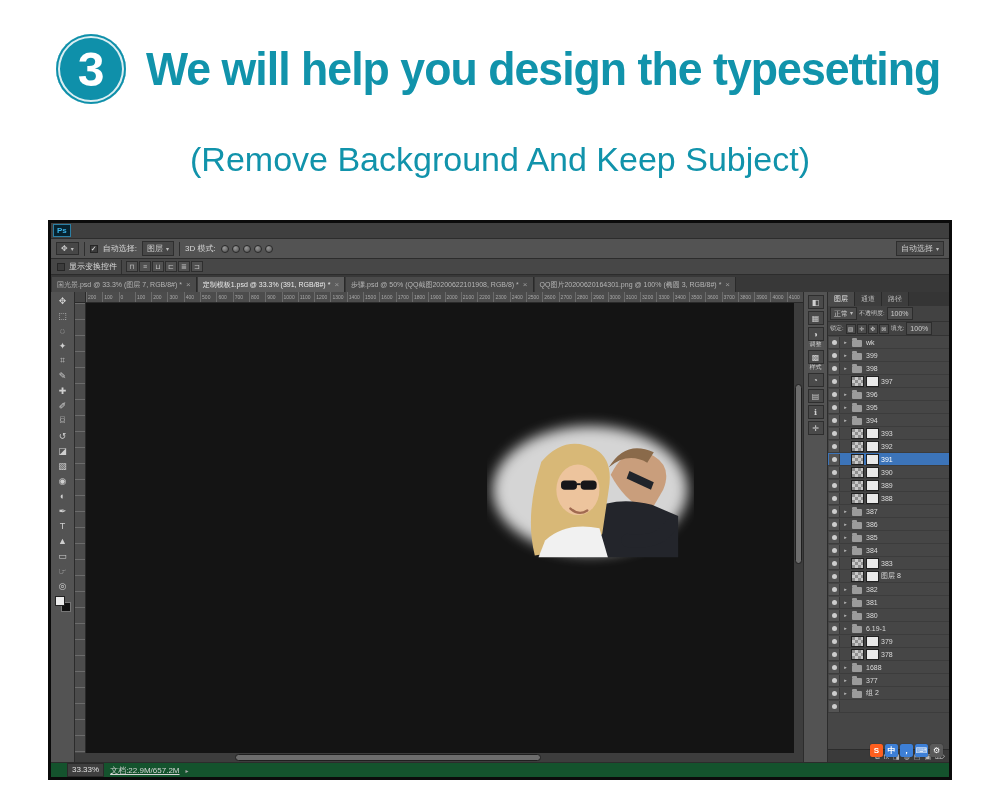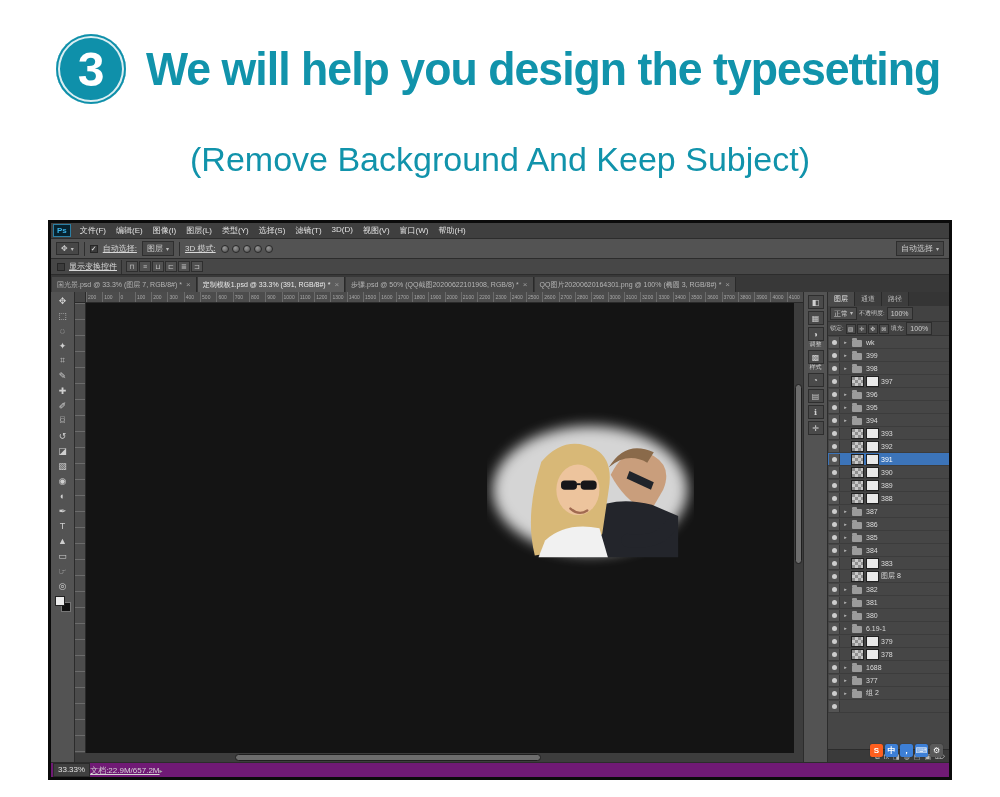--- a/index.html
+++ b/index.html
@@ -18,21 +18,21 @@
   .menubar { height:16px; background:#3f3f3f; display:flex; align-items:center; border-bottom:1px solid #2c2c2c; }
   .ps-logo { background:#06222e; color:#3bb3e8; border:1px solid #2b7fa5; font-size:8px; font-weight:bold; padding:0 3px; margin:0 4px 0 2px; line-height:11px; }
   .menu-items { display:flex; }
   .menu-item { padding:0 5px; font-size:8px; color:#e2e2e2; white-space:nowrap; }
 
   .options1 { height:20px; background:#535353; display:flex; align-items:center; gap:5px; padding:0 5px; border-bottom:1px solid #2c2c2c; }
   .opt-box { background:#474747; border:1px solid #2e2e2e; padding:1px 4px; display:flex; align-items:center; gap:3px; white-space:nowrap; }
   .dd { font-style:normal; font-size:6px; color:#bdbdbd; }
   .checkbox { width:8px; height:8px; background:#3c3c3c; border:1px solid #262626; display:flex; align-items:center; justify-content:center; font-size:7px; color:#e8e8e8; line-height:1; }
   .sep { width:1px; height:14px; background:#2e2e2e; }
-  .opt-label { white-space:nowrap; color:#d8d8d8;text-decoration:underline; }
+  .opt-label { white-space:nowrap; color:#d8d8d8; }
   .mode3d { display:flex; align-items:center; gap:3px; }
   .dot3d { width:8px; height:8px; border-radius:50%; background:radial-gradient(circle at 35% 30%, #9a9a9a, #4a4a4a); border:1px solid #2a2a2a; }
   .spacer { flex:1; }
 
   .options2 { height:16px; background:#474747; display:flex; align-items:center; gap:4px; padding:0 6px; border-bottom:1px solid #2c2c2c; }
   .align-icons { display:flex; gap:1px; }
   .align-icon { width:12px; height:11px; background:#515151; border:1px solid #2e2e2e; color:#c2c2c2; font-size:7px; display:flex; align-items:center; justify-content:center; }
 
   .tabbar { height:17px; background:#383838; display:flex; align-items:flex-end; gap:1px; padding-left:1px; overflow:hidden; }
   .tab { background:#4a4a4a; color:#b5b5b5; height:15px; padding:0 5px; font-size:7px; display:flex; align-items:center; gap:4px; white-space:nowrap; max-width:238px; overflow:hidden; border-right:1px solid #2a2a2a; }
@@ -109,21 +109,21 @@
   .layer-row.group .thumb { border:none; background:none; position:relative; height:10px; }
   .layer-row.group .thumb::before { content:''; position:absolute; left:1px; top:3px; width:10px; height:7px; background:#9b9b9b; border-radius:1px; }
   .layer-row.group .thumb::after { content:''; position:absolute; left:1px; top:1px; width:5px; height:2px; background:#9b9b9b; border-radius:1px 1px 0 0; }
   .mask { width:13px; height:11px; flex:0 0 auto; background:#e9e9e9; border:1px solid #1f1f1f; }
   .lname { flex:1; white-space:nowrap; overflow:hidden; }
   .layers-scrollbar { position:absolute; right:0; top:0; bottom:0; width:7px; background:#383838; }
 
   .panel-footer { height:13px; background:#3a3a3a; border-top:1px solid #2c2c2c; display:flex; align-items:center; justify-content:flex-end; gap:4px; padding:0 4px; }
   .footer-icon { color:#bdbdbd; font-size:7px; line-height:1; }
 
-  .statusbar { height:15px; background:#701a75; border-top:1px solid #2c2c2c; display:flex; align-items:center; padding:0 2px; }
+  .statusbar { height:15px; background:#14532d; border-top:1px solid #2c2c2c; display:flex; align-items:center; gap:6px; padding:0 16px; }
   .zoom-box { background:#3f3f3f; border:1px solid #2a2a2a; padding:0 4px; font-size:8px; color:#e0e0e0; line-height:12px; }
   .doc-info { font-size:8px; color:#d6d6d6;text-decoration:underline; }
   .status-arrow { font-size:6px; color:#aaa; }
 
   .ime-bar { position:absolute; right:6px; bottom:20px; display:flex; gap:2px; z-index:5; }
   .ime-item { width:13px; height:13px; border-radius:2px; color:#fff; font-size:8px; font-weight:bold; display:flex; align-items:center; justify-content:center; box-shadow:0 0 1px rgba(0,0,0,.6); }
 
   
   .brand { position:absolute; right:14px; bottom:8px; width:120px; text-align:center; }
   .brand-name { font-family:"Liberation Serif","DejaVu Serif",serif; font-weight:bold; font-size:19px; color:#3c5a22; line-height:18px; }
@@ -139,34 +139,20 @@
       <span>3</span>
     </div>
     <div class="title">We will help you design the typesetting</div>
   </div>
   <div class="subtitle">(Remove Background And Keep Subject)</div>
 
   <div class="ps-window">
 
     <div class="menubar">
       <span class="ps-logo">Ps</span>
-      <div class="menu-items">
-
-      <span class="menu-item">文件(F)</span>
-          <span class="menu-item">编辑(E)</span>
-          <span class="menu-item">图像(I)</span>
-          <span class="menu-item">图层(L)</span>
-          <span class="menu-item">类型(Y)</span>
-          <span class="menu-item">选择(S)</span>
-          <span class="menu-item">滤镜(T)</span>
-          <span class="menu-item">3D(D)</span>
-          <span class="menu-item">视图(V)</span>
-          <span class="menu-item">窗口(W)</span>
-          <span class="menu-item">帮助(H)</span>
-        </div>
     </div>
 
     <div class="options1">
       <span class="opt-box">
         <span>✥</span>
         <i class="dd">▾</i>
       </span>
       <span class="sep"></span>
       <span class="checkbox">
           <span>✓</span>

